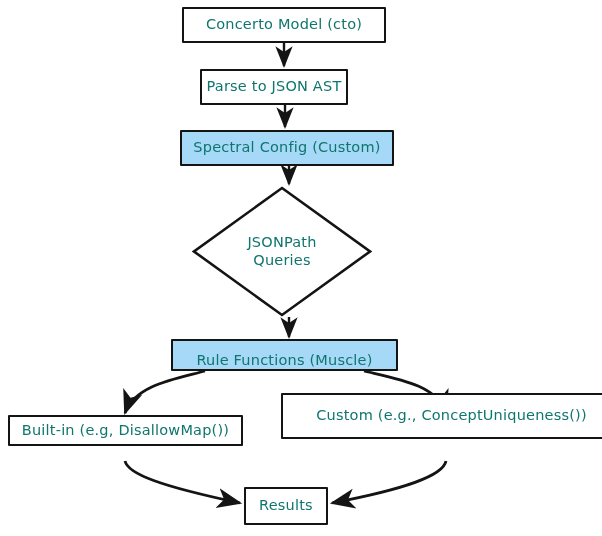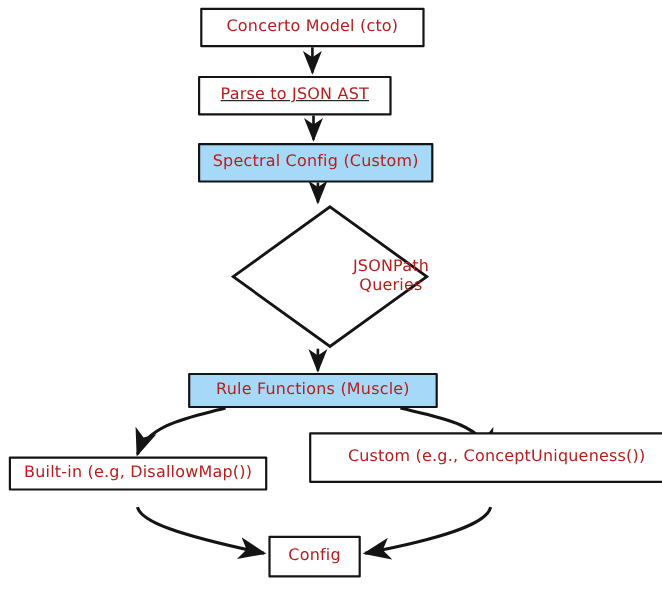--- a/index.html
+++ b/index.html
@@ -42,44 +42,44 @@
   }
   .node.box.accent {
     background: #a6d8f7;
   }
   .node .label {
     font-family: "DejaVu Sans", sans-serif;
     font-size: 14.5px;
     line-height: 1.18;
     letter-spacing: 0.2px;
     white-space: pre;
-    color: #b91c1c;
+    color: #0f766e;
   }
   .node.diamond {
     background: transparent;
     border: none;
   }
   .node.diamond .dia-shape {
     position: absolute;
     left: 0;
     top: 0;
     width: 100%;
     height: 100%;
   }
   .node.diamond .label {
     position: relative;
     z-index: 3;
     white-space: pre-line;
   }
   
   #node-concerto   { left: 182px; top: 7px;   width: 204px; height: 36px; }
-  #node-parse      { left: 180px; top: 69px;  width: 176px; height: 36px; text-decoration: underline; }
+  #node-parse      { left: 200px; top: 69px;  width: 148px; height: 36px; }
   #node-spectral   { left: 180px; top: 130px; width: 214px; height: 36px; }
-  #node-jsonpath   { left: 210px; top: 186px; width: 180px; height: 131px; justify-content: flex-end; }
-  #node-rulefns    { left: 171px; top: 339px; width: 227px; height: 32px; }
+  #node-jsonpath   { left: 192px; top: 186px; width: 180px; height: 131px; }
+  #node-rulefns    { left: 171px; top: 339px; width: 227px; height: 32px; align-items: flex-end; }
   #node-builtin    { left: 8px;   top: 415px; width: 235px; height: 31px; }
   #node-custom     { left: 281px; top: 393px; width: 341px; height: 46px; }
   #node-results    { left: 244px; top: 487px; width: 84px;  height: 38px; }
 </style>
 </head>
 <body>
 
 <div id="canvas">
 
   <svg id="edges" viewBox="0 0 602 536" width="602" height="536" xmlns="http://www.w3.org/2000/svg">
@@ -132,16 +132,16 @@
 
   <div id="node-builtin" class="node box">
     <span class="label">Built-in (e.g, DisallowMap())</span>
   </div>
 
   <div id="node-custom" class="node box">
     <span class="label">Custom (e.g., ConceptUniqueness())</span>
   </div>
 
   <div id="node-results" class="node box">
-    <span class="label">Config</span>
+    <span class="label">Results</span>
   </div>
 
 </div>
 
 </body></html>

